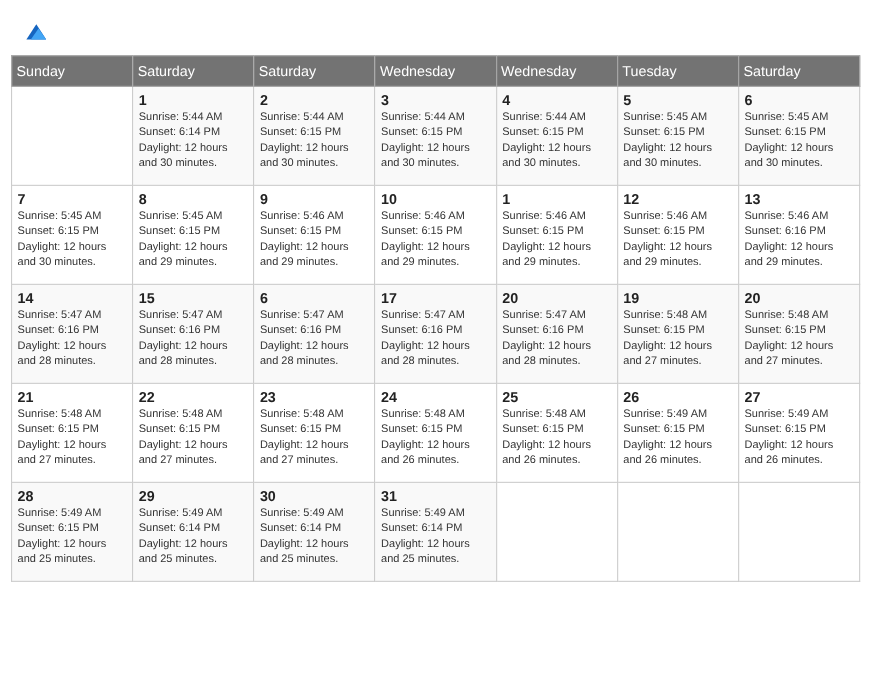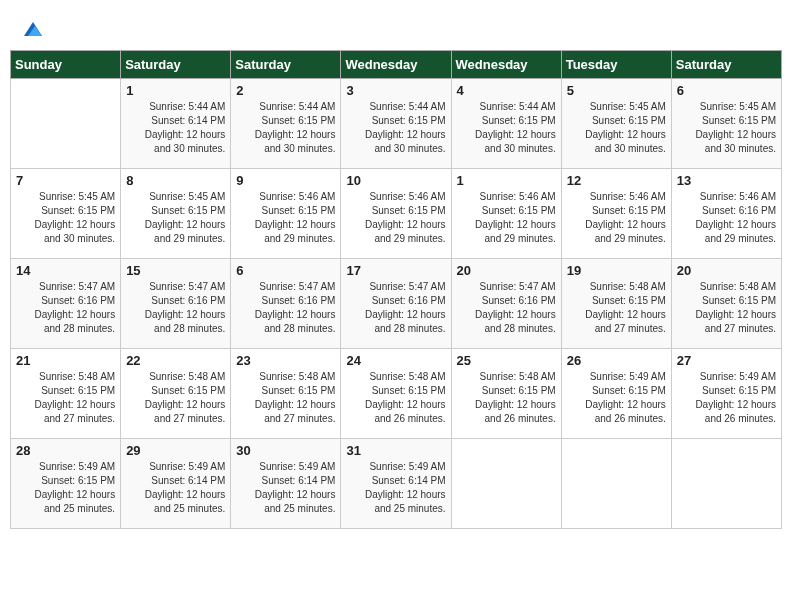--- a/index.html
+++ b/index.html
@@ -45,24 +45,24 @@
       font-size: 14px;
       color: #444;
       margin-top: 2px;
     }
     table {
       width: 100%;
       border-collapse: collapse;
       margin-top: 6px;
     }
     thead tr th {
-      background-color: #14532d;
+      background-color: #737373;
       color: #fff;
       font-size: 13px;
-      font-weight: bold;
+      font-weight: normal;
       padding: 6px 4px;
       text-align: left;
       border: 1px solid #aaa;
     }
     tbody tr td {
       border: 1px solid #ccc;
       vertical-align: top;
       padding: 4px 5px;
       width: 14.28%;
       min-height: 80px;
@@ -78,21 +78,20 @@
       font-size: 13px;
       font-weight: bold;
       color: #222;
       display: block;
       margin-bottom: 2px;
     }
     tbody tr td .cell-info {
       font-size: 10px;
       color: #333;
       line-height: 1.4;
-      text-align: right;
     }
     .empty-cell {
       background: #fff !important;
     }
   </style>
 </head>
 <body>
 
 <div class="header">
   <div class="logo">

